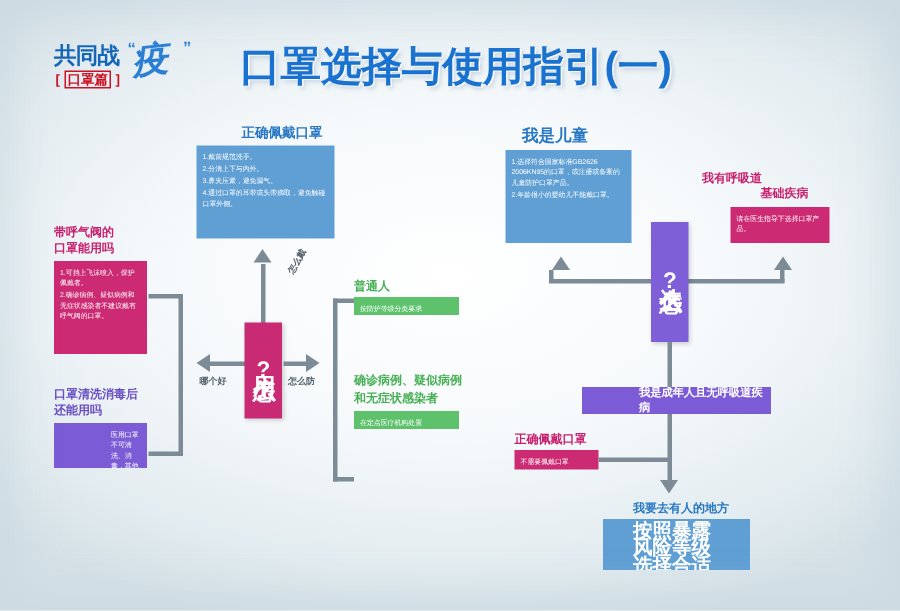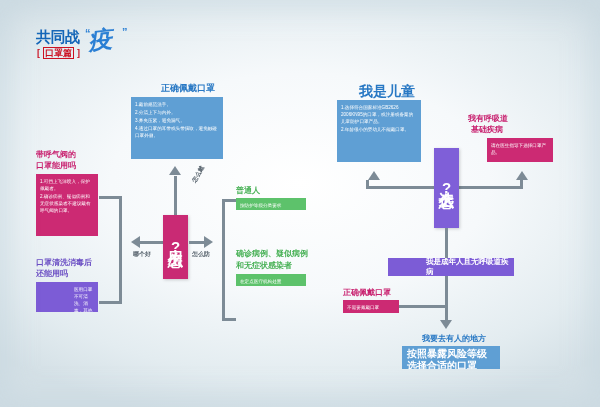--- a/index.html
+++ b/index.html
@@ -230,20 +230,21 @@
 <div id="poster">
 
   <div id="logo">
     <div class="logo-main">共同战</div>
     <div class="logo-quote">“</div>
     <div class="logo-yi">疫</div>
     <div class="logo-quote2">”</div>
     <div class="logo-sub"><span>[</span><span class="boxed">口罩篇</span><span>]</span></div>
   </div>
 
+  <div id="title">口罩选择与使用指引(一)</div>
 
   <div class="node-head head-pink" style="left:36px; top:150px;">带呼气阀的</div>
   <div class="node-head head-pink" style="left:36px; top:161px;">口罩能用吗</div>
   <div class="node-box box-pink" style="left:36px; top:174px; width:62px; height:62px;">
     <p>1.可挡上飞沫喷入，保护佩戴者。</p>
     <p>2.确诊病例、疑似病例和无症状感染者不建议戴有呼气阀的口罩。</p>
   </div>
 
   <div class="node-head head-purple" style="left:36px; top:258px;">口罩清洗消毒后</div>
   <div class="node-head head-purple" style="left:36px; top:269px;">还能用吗</div>
@@ -286,31 +287,31 @@
   <div class="node-box box-green" style="left:236px; top:198px; width:70px; height:12px;">
     <p>按防护等级分类要求</p>
   </div>
 
   <div class="node-head head-green" style="left:236px; top:249px;">确诊病例、疑似病例</div>
   <div class="node-head head-green" style="left:236px; top:261px;">和无症状感染者</div>
   <div class="node-box box-green" style="left:236px; top:274px; width:70px; height:12px;">
     <p>在定点医疗机构处置</p>
   </div>
 
-  <div class="node-head head-blue" style="left:344px; top:86px; font-size:14px;">我是儿童</div>
+  <div class="node-head head-blue" style="left:333px; top:86px; font-size:11px;">我是儿童</div>
   <div class="node-box box-blue" style="left:337px; top:100px; width:84px; height:62px;">
     <p>1.选择符合国家标准GB2626  2006KN95的口罩，或注册或备案的儿童防护口罩产品。</p>
     <p>2.年龄很小的婴幼儿不能戴口罩。</p>
   </div>
   <div class="arrow arrow-up" style="left:368px; top:171px;"></div>
   <div class="line" style="left:366px; top:180px; width:3px; height:8px;"></div>
   <div class="line" style="left:366px; top:186px; width:70px; height:3px;"></div>
 
   <div class="node-head head-pink" style="left:468px; top:114px;">我有呼吸道</div>
-  <div class="node-head head-pink" style="left:471px; top:125px;font-family:Liberation Mono, monospace;">基础疾病</div>
+  <div class="node-head head-pink" style="left:507px; top:125px;font-family:Liberation Mono, monospace;">基础疾病</div>
   <div class="node-box box-pink" style="left:487px; top:138px; width:66px; height:24px;">
     <p>请在医生指导下选择口罩产品。</p>
   </div>
   <div class="arrow arrow-up" style="left:516px; top:171px;"></div>
   <div class="line" style="left:520px; top:180px; width:3px; height:8px;"></div>
   <div class="line" style="left:457px; top:186px; width:66px; height:3px;"></div>
 
   <div class="decision" id="decision-choose">
     <span class="vtext">怎么选?</span>
   </div>
@@ -324,20 +325,20 @@
   <div class="node-head head-pink" style="left:343px; top:288px;">正确佩戴口罩</div>
   <div class="node-box box-pink" style="left:343px; top:300px; width:56px; height:13px;">
     <p>不需要佩戴口罩</p>
   </div>
   <div class="line" style="left:399px; top:305px; width:48px; height:3px;"></div>
 
   <div class="line" style="left:445px; top:276px; width:3px; height:46px;"></div>
   <div class="arrow arrow-down" style="left:440px; top:320px;"></div>
 
   <div class="node-head head-blue" style="left:407px; top:334px; font-size:8px;text-align:center;">我要去有人的地方</div>
-  <div class="node-box box-blue" style="left:402px; top:346px; width:98px; height:23px; font-size:10px; font-weight:bold; line-height:11px; padding:2px 5px;">
+  <div class="node-box box-blue" style="left:402px; top:346px; width:98px; height:34px; font-size:13px; font-weight:bold; line-height:11px; padding:2px 20px;">
     <p>按照暴露风险等级</p>
     <p>选择合适的口罩</p>
   </div>
 
 
   <div class="frame-edge"></div>
 </div>
 
 </body></html>

